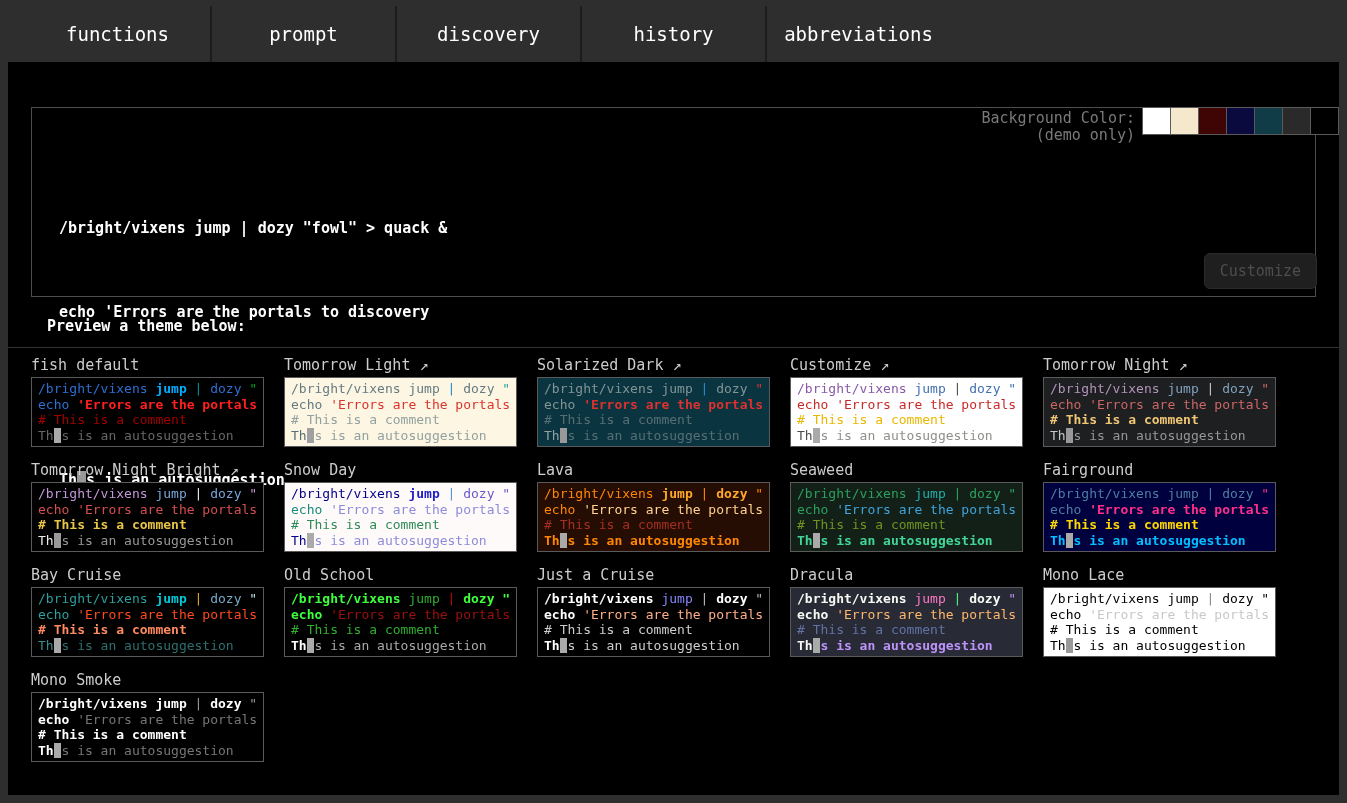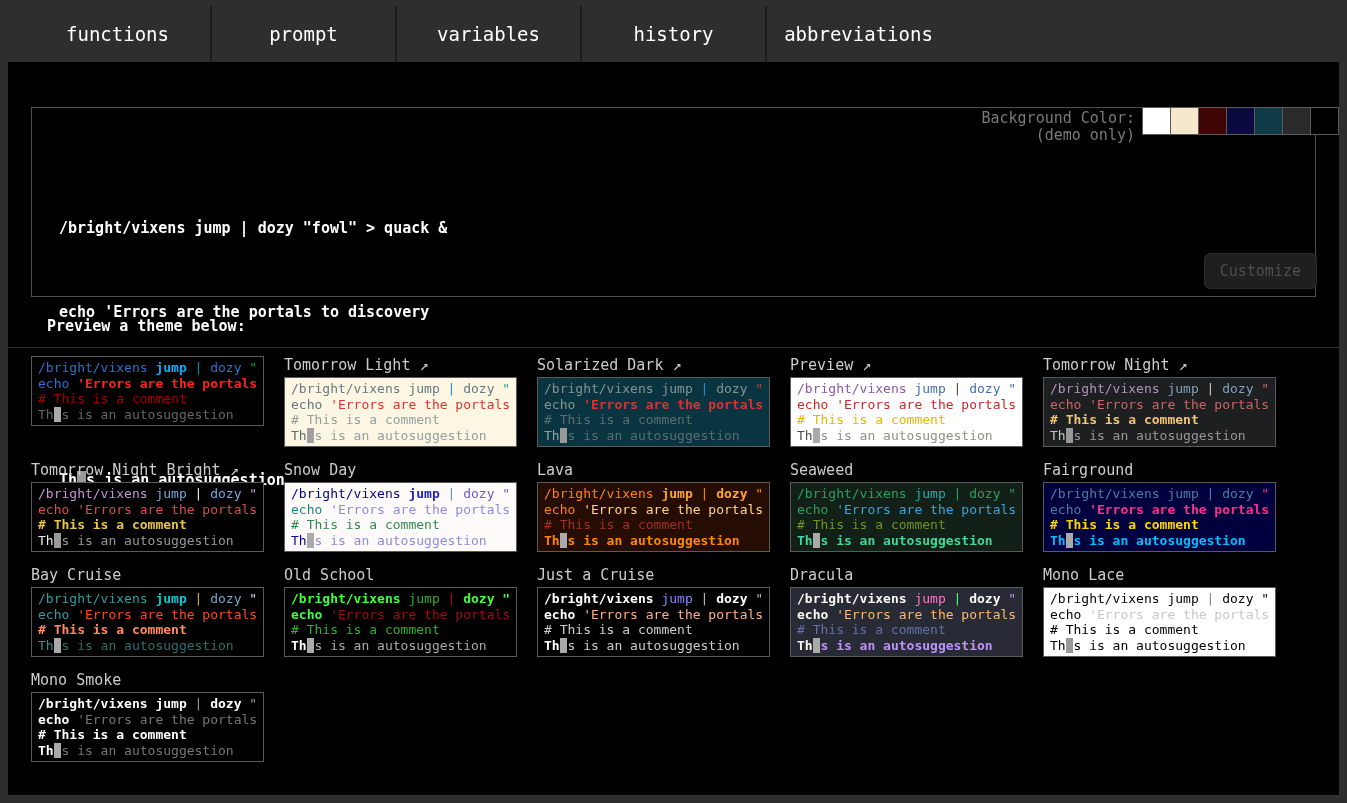--- a/index.html
+++ b/index.html
@@ -64,21 +64,21 @@
     cursor:pointer;
   }
   .theme-card .line { height:15.5px; }
 </style>
 </head>
 <body>
 
 <div class="tabbar">
     <div class="tab">functions</div>
     <div class="tab">prompt</div>
-    <div class="tab">variables</div>
+    <div class="tab">discovery</div>
     <div class="tab">history</div>
     <div class="tab">abbreviations</div>
   </div>
 
 <div class="panel">
 
   <div class="previewbox">
     <div class="bglabel">
       <div>Background Color:</div>
       <div>(demo only)</div>
@@ -101,20 +101,21 @@
     </div>
 
     <button class="customize">Customize</button>
   </div>
 
   <div class="themes-header">Preview a theme below:</div>
   <div class="divider"></div>
 
   <div class="grid">
       <div>
+        <div class="theme-title">fish default</div>
         <div class="theme-card" style="background: rgb(0, 0, 0);">
           <div class="line"><span style="color: rgb(45, 111, 210);">/bright/vixens </span><span style="color: rgb(0, 175, 255); font-weight: bold;">jump</span><span style="color: rgb(0, 147, 147);"> | </span><span style="color: rgb(45, 111, 210);">dozy</span><span style="color: rgb(0, 165, 41);"> "</span></div>
           <div class="line"><span style="color: rgb(45, 111, 210);">echo </span><span style="color: rgb(255, 32, 32); font-weight: bold;">'Errors are the portals to discovery</span></div>
           <div class="line"><span style="color: rgb(160, 0, 0);"># This is a comment</span></div>
           <div class="line"><span style="color: rgb(102, 102, 102);">Th</span><span style="background: rgb(170, 170, 170); color: transparent;">i</span><span style="color: rgb(102, 102, 102);">s is an autosuggestion</span></div>
         </div>
       </div>
       <div>
         <div class="theme-title">Tomorrow Light ↗</div>
         <div class="theme-card" style="background: rgb(253, 246, 227);">
@@ -127,21 +128,21 @@
       <div>
         <div class="theme-title">Solarized Dark ↗</div>
         <div class="theme-card" style="background: rgb(10, 53, 64);">
           <div class="line"><span style="color: rgb(131, 148, 150);">/bright/vixens </span><span style="color: rgb(131, 148, 150);">jump</span><span style="color: rgb(38, 139, 210);"> | </span><span style="color: rgb(131, 148, 150);">dozy</span><span style="color: rgb(220, 50, 47);"> "</span></div>
           <div class="line"><span style="color: rgb(131, 148, 150);">echo </span><span style="color: rgb(220, 50, 47); font-weight: bold;">'Errors are the portals to discovery</span></div>
           <div class="line"><span style="color: rgb(88, 110, 117);"># This is a comment</span></div>
           <div class="line"><span style="color: rgb(147, 161, 161);">Th</span><span style="background: rgb(153, 153, 153); color: transparent;">i</span><span style="color: rgb(88, 110, 117);">s is an autosuggestion</span></div>
         </div>
       </div>
       <div>
-        <div class="theme-title">Preview ↗</div>
+        <div class="theme-title">Customize ↗</div>
         <div class="theme-card" style="background: rgb(255, 255, 255);">
           <div class="line"><span style="color: rgb(137, 89, 168);">/bright/vixens </span><span style="color: rgb(66, 113, 174);">jump</span><span style="color: rgb(77, 77, 76);"> | </span><span style="color: rgb(66, 113, 174);">dozy</span><span style="color: rgb(66, 113, 174);"> "</span></div>
           <div class="line"><span style="color: rgb(200, 40, 41);">echo </span><span style="color: rgb(200, 40, 41);">'Errors are the portals to discovery</span></div>
           <div class="line"><span style="color: rgb(234, 183, 0);"># This is a comment</span></div>
           <div class="line"><span style="color: rgb(77, 77, 76);">Th</span><span style="background: rgb(170, 170, 170); color: transparent;">i</span><span style="color: rgb(142, 144, 140);">s is an autosuggestion</span></div>
         </div>
       </div>
       <div>
         <div class="theme-title">Tomorrow Night ↗</div>
         <div class="theme-card" style="background: rgb(29, 31, 33);">

